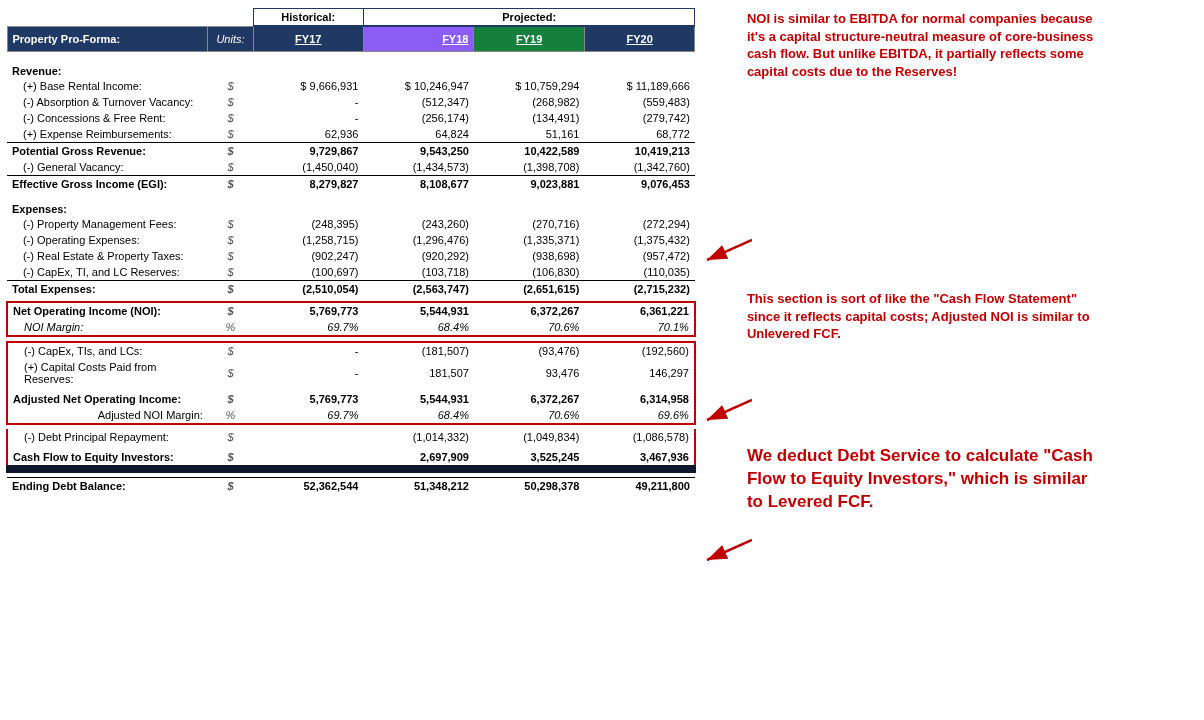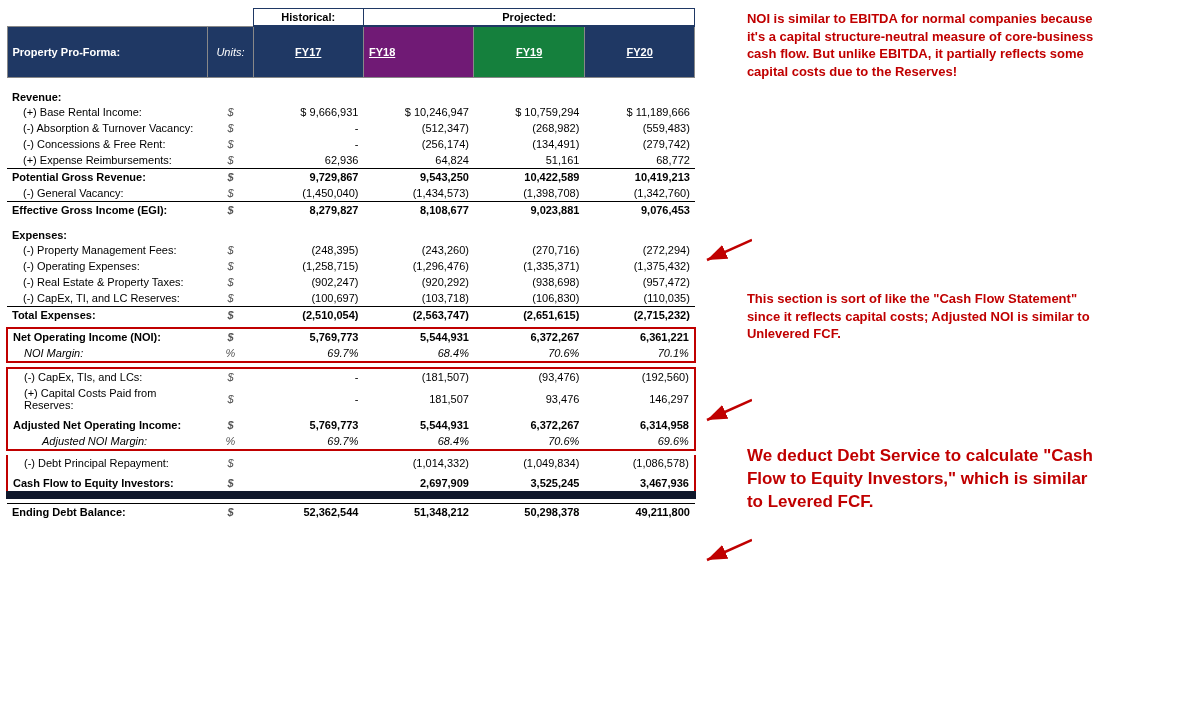--- a/index.html
+++ b/index.html
@@ -118,24 +118,24 @@
         <col style="width:110px">
       </colgroup>
       <thead>
         <tr class="super-header">
           <th></th>
           <th></th>
           <th class="hist">Historical:</th>
           <th colspan="3" class="proj">Projected:</th>
         </tr>
         <tr>
-          <th style="background:#1f3864;color:#fff;text-align:left;padding:19px 5px;border:1px solid #888;">Property Pro-Forma:</th>
+          <th style="background:#1f3864;color:#fff;text-align:left;padding:6px 5px;border:1px solid #888;">Property Pro-Forma:</th>
           <th style="background:#1f3864;color:#fff;text-align:center;padding:3px 5px;border:1px solid #888;font-style:italic;font-weight:normal;">Units:</th>
           <th style="background:#1f3864;color:#fff;text-align:center;padding:3px 5px;border:1px solid #888;"><span class="fy-underline">FY17</span></th>
-          <th style="background:#701a75;color:#fff;text-align:left;padding:3px 5px;border:1px solid #888;"><span class="fy-underline">FY18</span></th>
+          <th style="background:#8b5cf6;color:#fff;text-align:right;padding:3px 5px;border:1px solid #888;"><span class="fy-underline">FY18</span></th>
           <th style="background:#15803d;color:#fff;text-align:center;padding:3px 5px;border:1px solid #888;"><span class="fy-underline">FY19</span></th>
           <th style="background:#1f3864;color:#fff;text-align:center;padding:3px 5px;border:1px solid #888;"><span class="fy-underline">FY20</span></th>
         </tr>
       </thead>
       <tbody>
 
         <tr class="section-header spacer-row">
           <td colspan="6" style="height:6px;"></td>
         </tr>
         <tr class="section-header">
@@ -319,21 +319,21 @@
         <tr class="bold-row">
           <td style="border-left:2px solid #c00000;">Adjusted Net Operating Income:</td>
           <td class="col-units">$</td>
           <td class="col-num">5,769,773</td>
           <td class="col-num">5,544,931</td>
           <td class="col-num">6,372,267</td>
           <td class="col-num" style="border-right:2px solid #c00000;">6,314,958</td>
         </tr>
 
         <tr class="section-box-bottom" style="border-bottom:2px solid #c00000;">
-          <td style="padding-left:34px; font-style:italic; border-left:2px solid #c00000;">Adjusted NOI Margin:</td>
+          <td style="padding-left:12px; border-left:2px solid #c00000;text-align:right;">Adjusted NOI Margin:</td>
           <td class="col-units" style="font-style:italic;">%</td>
           <td class="col-num" style="font-style:italic;">69.7%</td>
           <td class="col-num" style="font-style:italic;">68.4%</td>
           <td class="col-num" style="font-style:italic;">70.6%</td>
           <td class="col-num" style="font-style:italic; border-right:2px solid #c00000;">69.6%</td>
         </tr>
 
         <tr>
             <td colspan="6" style="height:5px;"></td>
           </tr>

